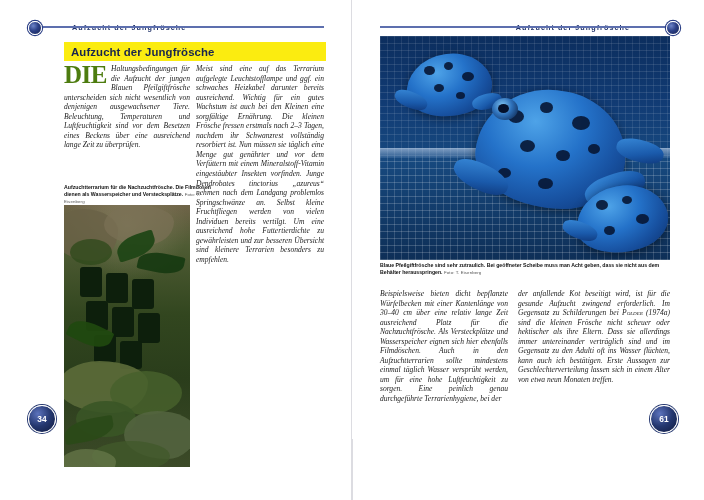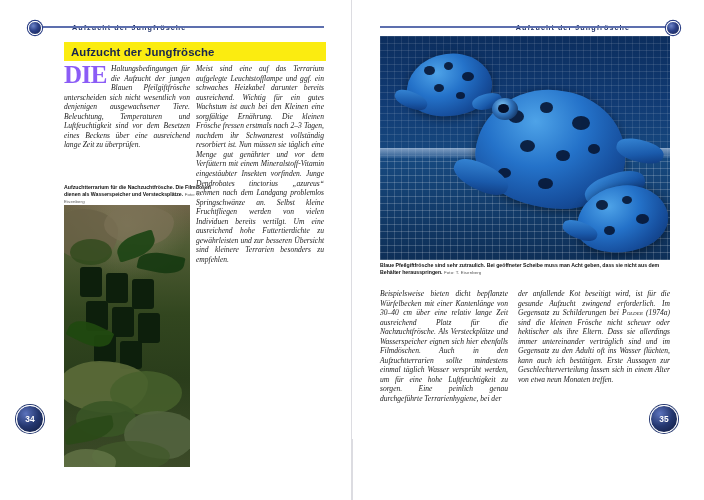--- a/index.html
+++ b/index.html
@@ -59,21 +59,21 @@
     hyphens:manual;
   }
   .lp-col1{left:64px;top:64px;width:126px;}
   .lp-col2{left:196px;top:64px;width:128px;}
 
   .dropcap{
     float:left;
     font-family:"Liberation Serif", serif;
     font-style:normal;font-weight:700;
     font-size:25px;line-height:20px;
-    color:#8b5cf6;
+    color:#4d7c0f;
     margin:1px 4px 0 0;
     letter-spacing:-0.5px;
   }
 
   
   .photo{position:absolute;overflow:hidden;background:#4a5a33;}
   .lp-photo{left:64px;top:205px;width:126px;height:262px;}
   .rp-photo{left:28px;top:36px;width:290px;height:224px;}
 
   .cap{
@@ -92,21 +92,21 @@
   .sc{font-variant:small-caps;font-style:italic;}
 
   
   .pagenum{
     position:absolute;bottom:6px;width:26px;height:26px;border-radius:50%;
     background:radial-gradient(circle at 34% 30%, #5c73bd 0%, #24376f 50%, #101a3d 100%);
     color:#fff;display:flex;align-items:center;justify-content:center;
     font-family:"Liberation Sans", sans-serif;font-size:8.4px;font-weight:700;
     border:1.6px solid #fff;box-shadow:0 0 0 1px #24376f;
   }
-  .pn-left{left:16px;}
+  .pn-left{left:28px;}
   .pn-right{right:26px;}
 
   
   .terra{position:absolute;inset:0;
     background:
       radial-gradient(ellipse 70% 30% at 50% 8%, rgba(150,140,110,.55), transparent 70%),
       linear-gradient(180deg,#6f6448 0%,#4e5b33 16%,#32461f 42%,#2a3d1b 66%,#3c4a28 100%);
   }
   .rock{position:absolute;border-radius:46% 54% 40% 60%/50% 42% 58% 50%;}
   .leaf{position:absolute;border-radius:60% 8% 60% 8%;background:#14300f;opacity:.92;}
@@ -241,16 +241,16 @@
       <span>Blaue Pfeilgiftfrösche sind sehr zutraulich. Bei geöffneter Scheibe muss man Acht geben, dass sie nicht aus dem Behälter herausspringen.</span>
       <span class="credit">Foto: T. Eisenberg</span>
     </div>
 
     <div class="col rp-col1">Beispielsweise bieten dicht bepflanzte Würfelbecken mit einer Kantenlänge von 30–40 cm über eine relativ lange Zeit ausreichend Platz für die Nachzuchtfrösche. Als Versteckplätze und Wasserspeicher eignen sich hier ebenfalls Filmdöschen. Auch in den Aufzuchtterrarien sollte mindestens einmal täglich Wasser versprüht werden, um für eine hohe Luftfeuchtigkeit zu sorgen. Eine peinlich genau durchgeführte Terrarienhygiene, bei der</div>
 
     <div class="col rp-col2">
       <span>der anfallende Kot beseitigt wird, ist für die gesunde Aufzucht zwingend erforderlich. Im Gegensatz zu Schilderungen bei </span><span class="sc">Polder</span><span> (1974a) sind die kleinen Frösche nicht scheuer oder hektischer als ihre Eltern. Dass sie allerdings immer untereinander verträglich sind und im Gegensatz zu den Adulti oft ins Wasser flüchten, kann auch ich bestätigen. Erste Aussagen zur Geschlechterverteilung lassen sich in einem Alter von etwa neun Monaten treffen.</span>
     </div>
 
-    <div class="pagenum pn-right">35</div>
+    <div class="pagenum pn-right">61</div>
   </div>
 
 </div>
 
 </body></html>

